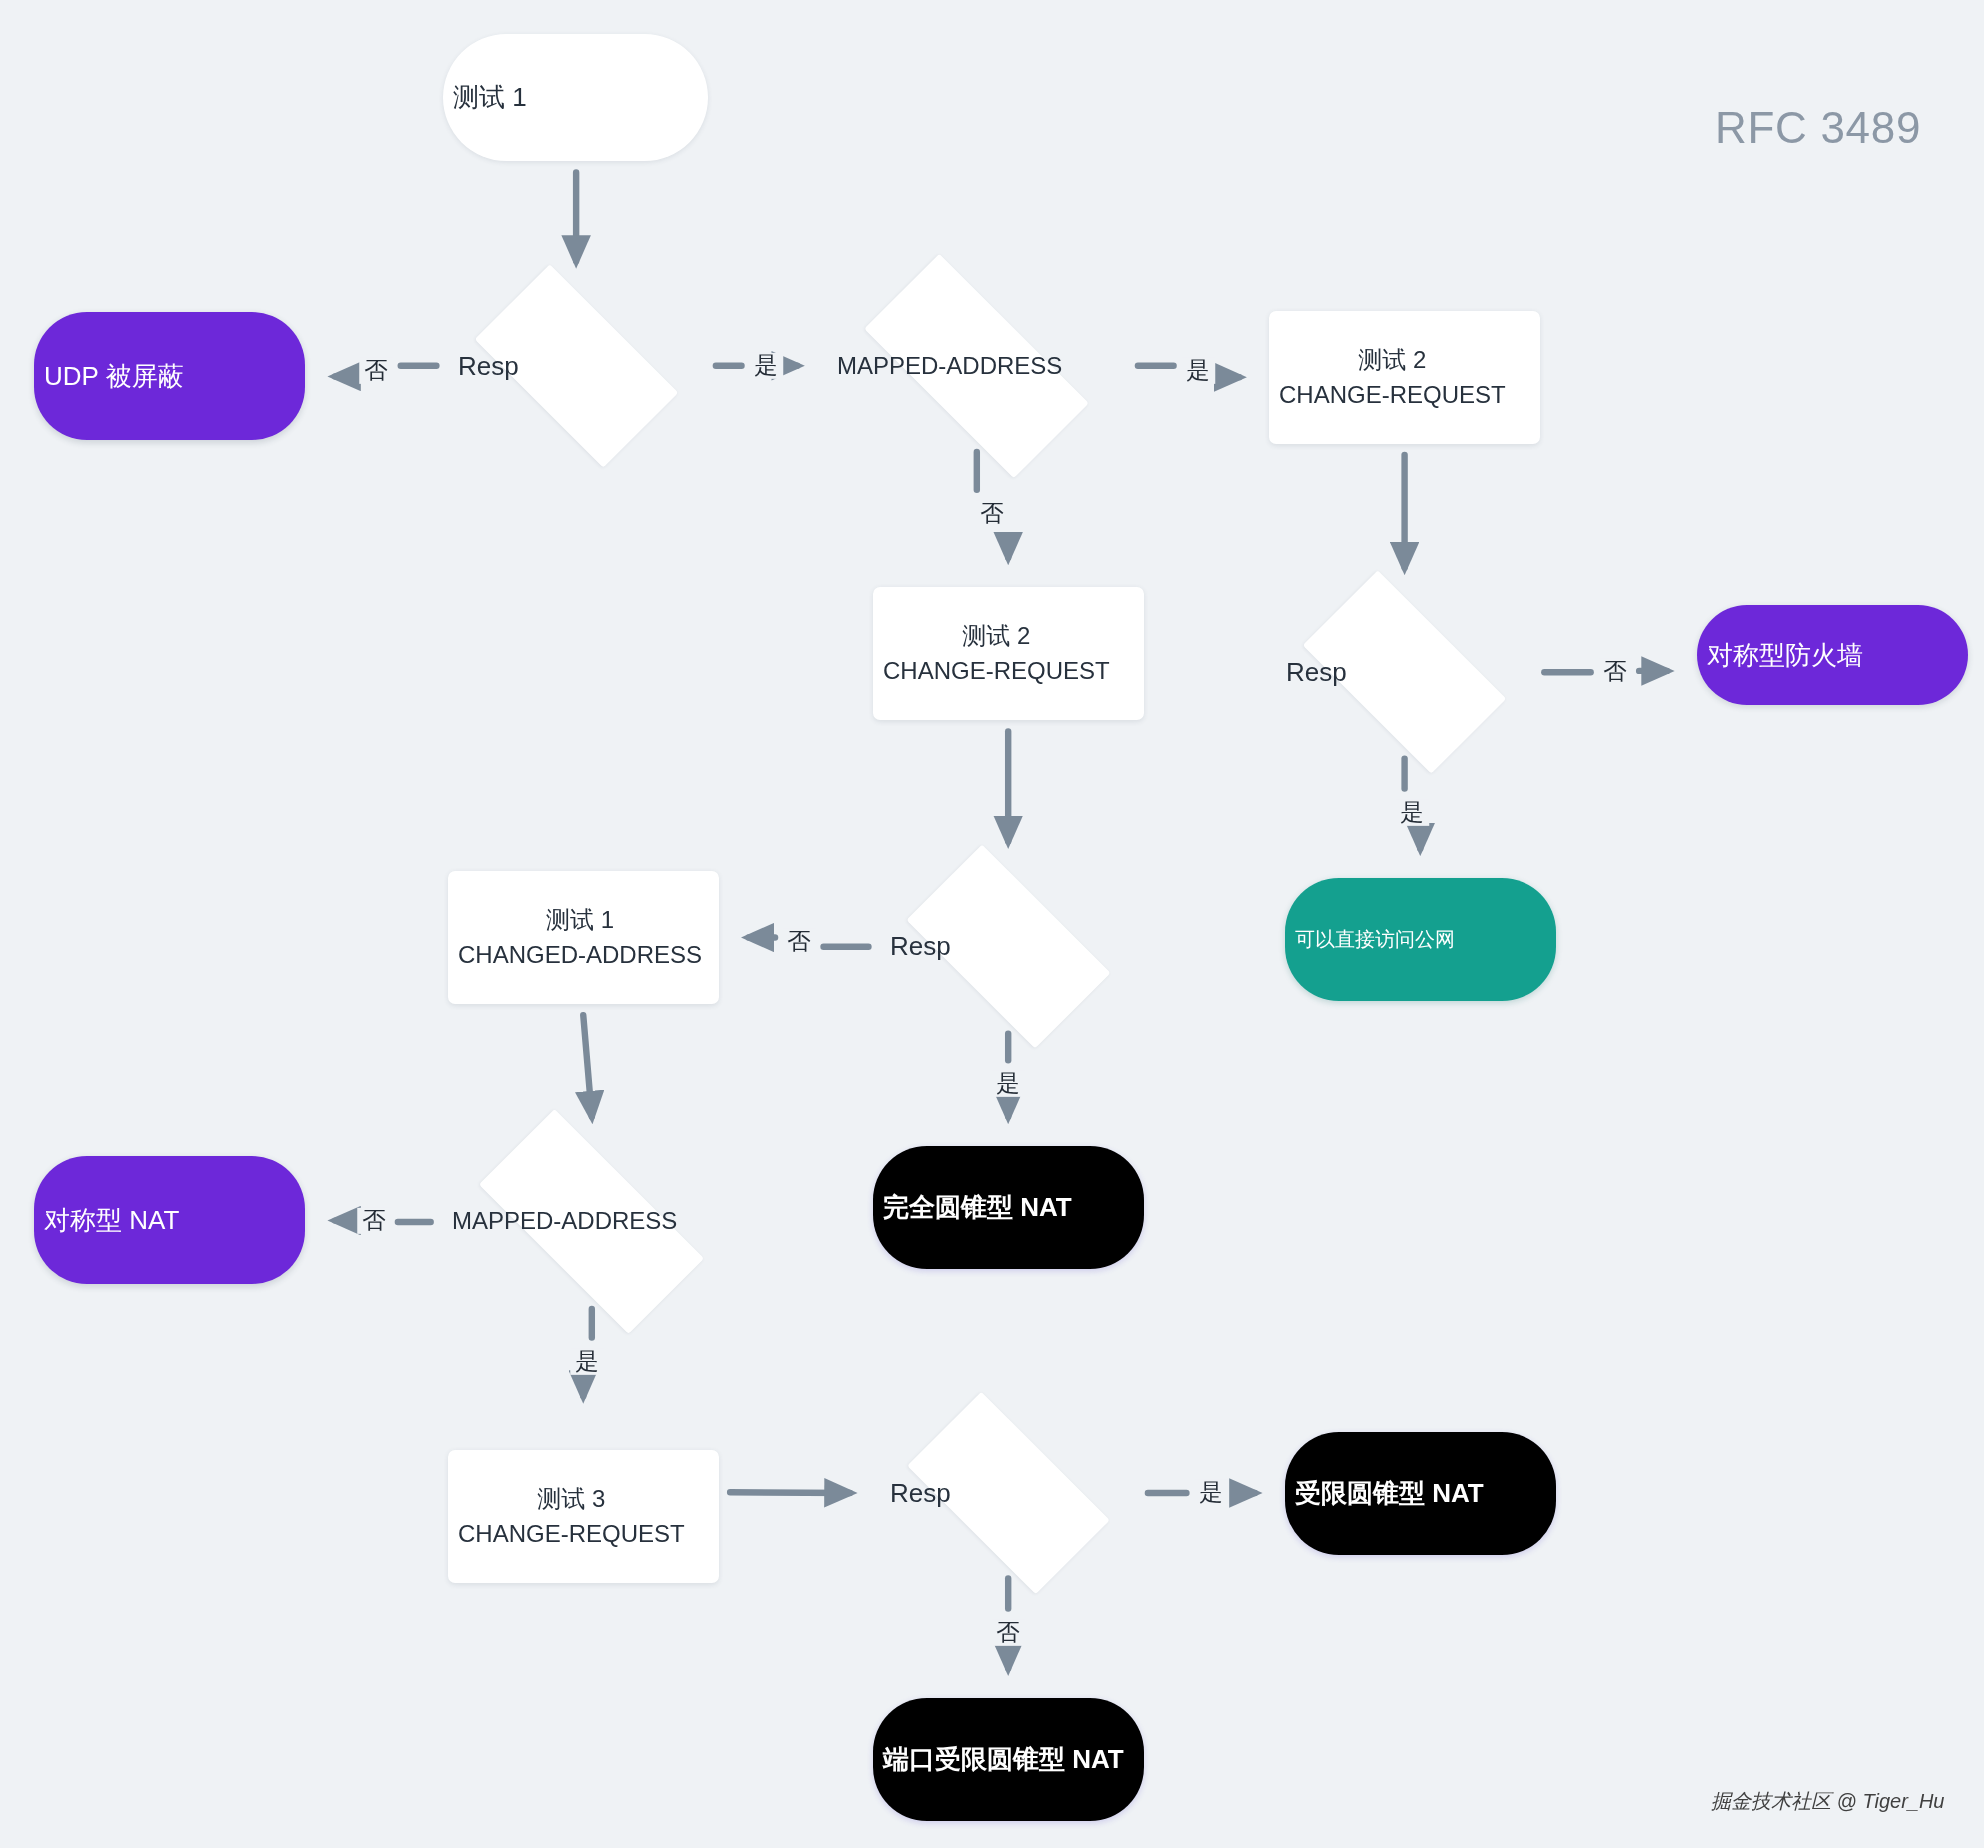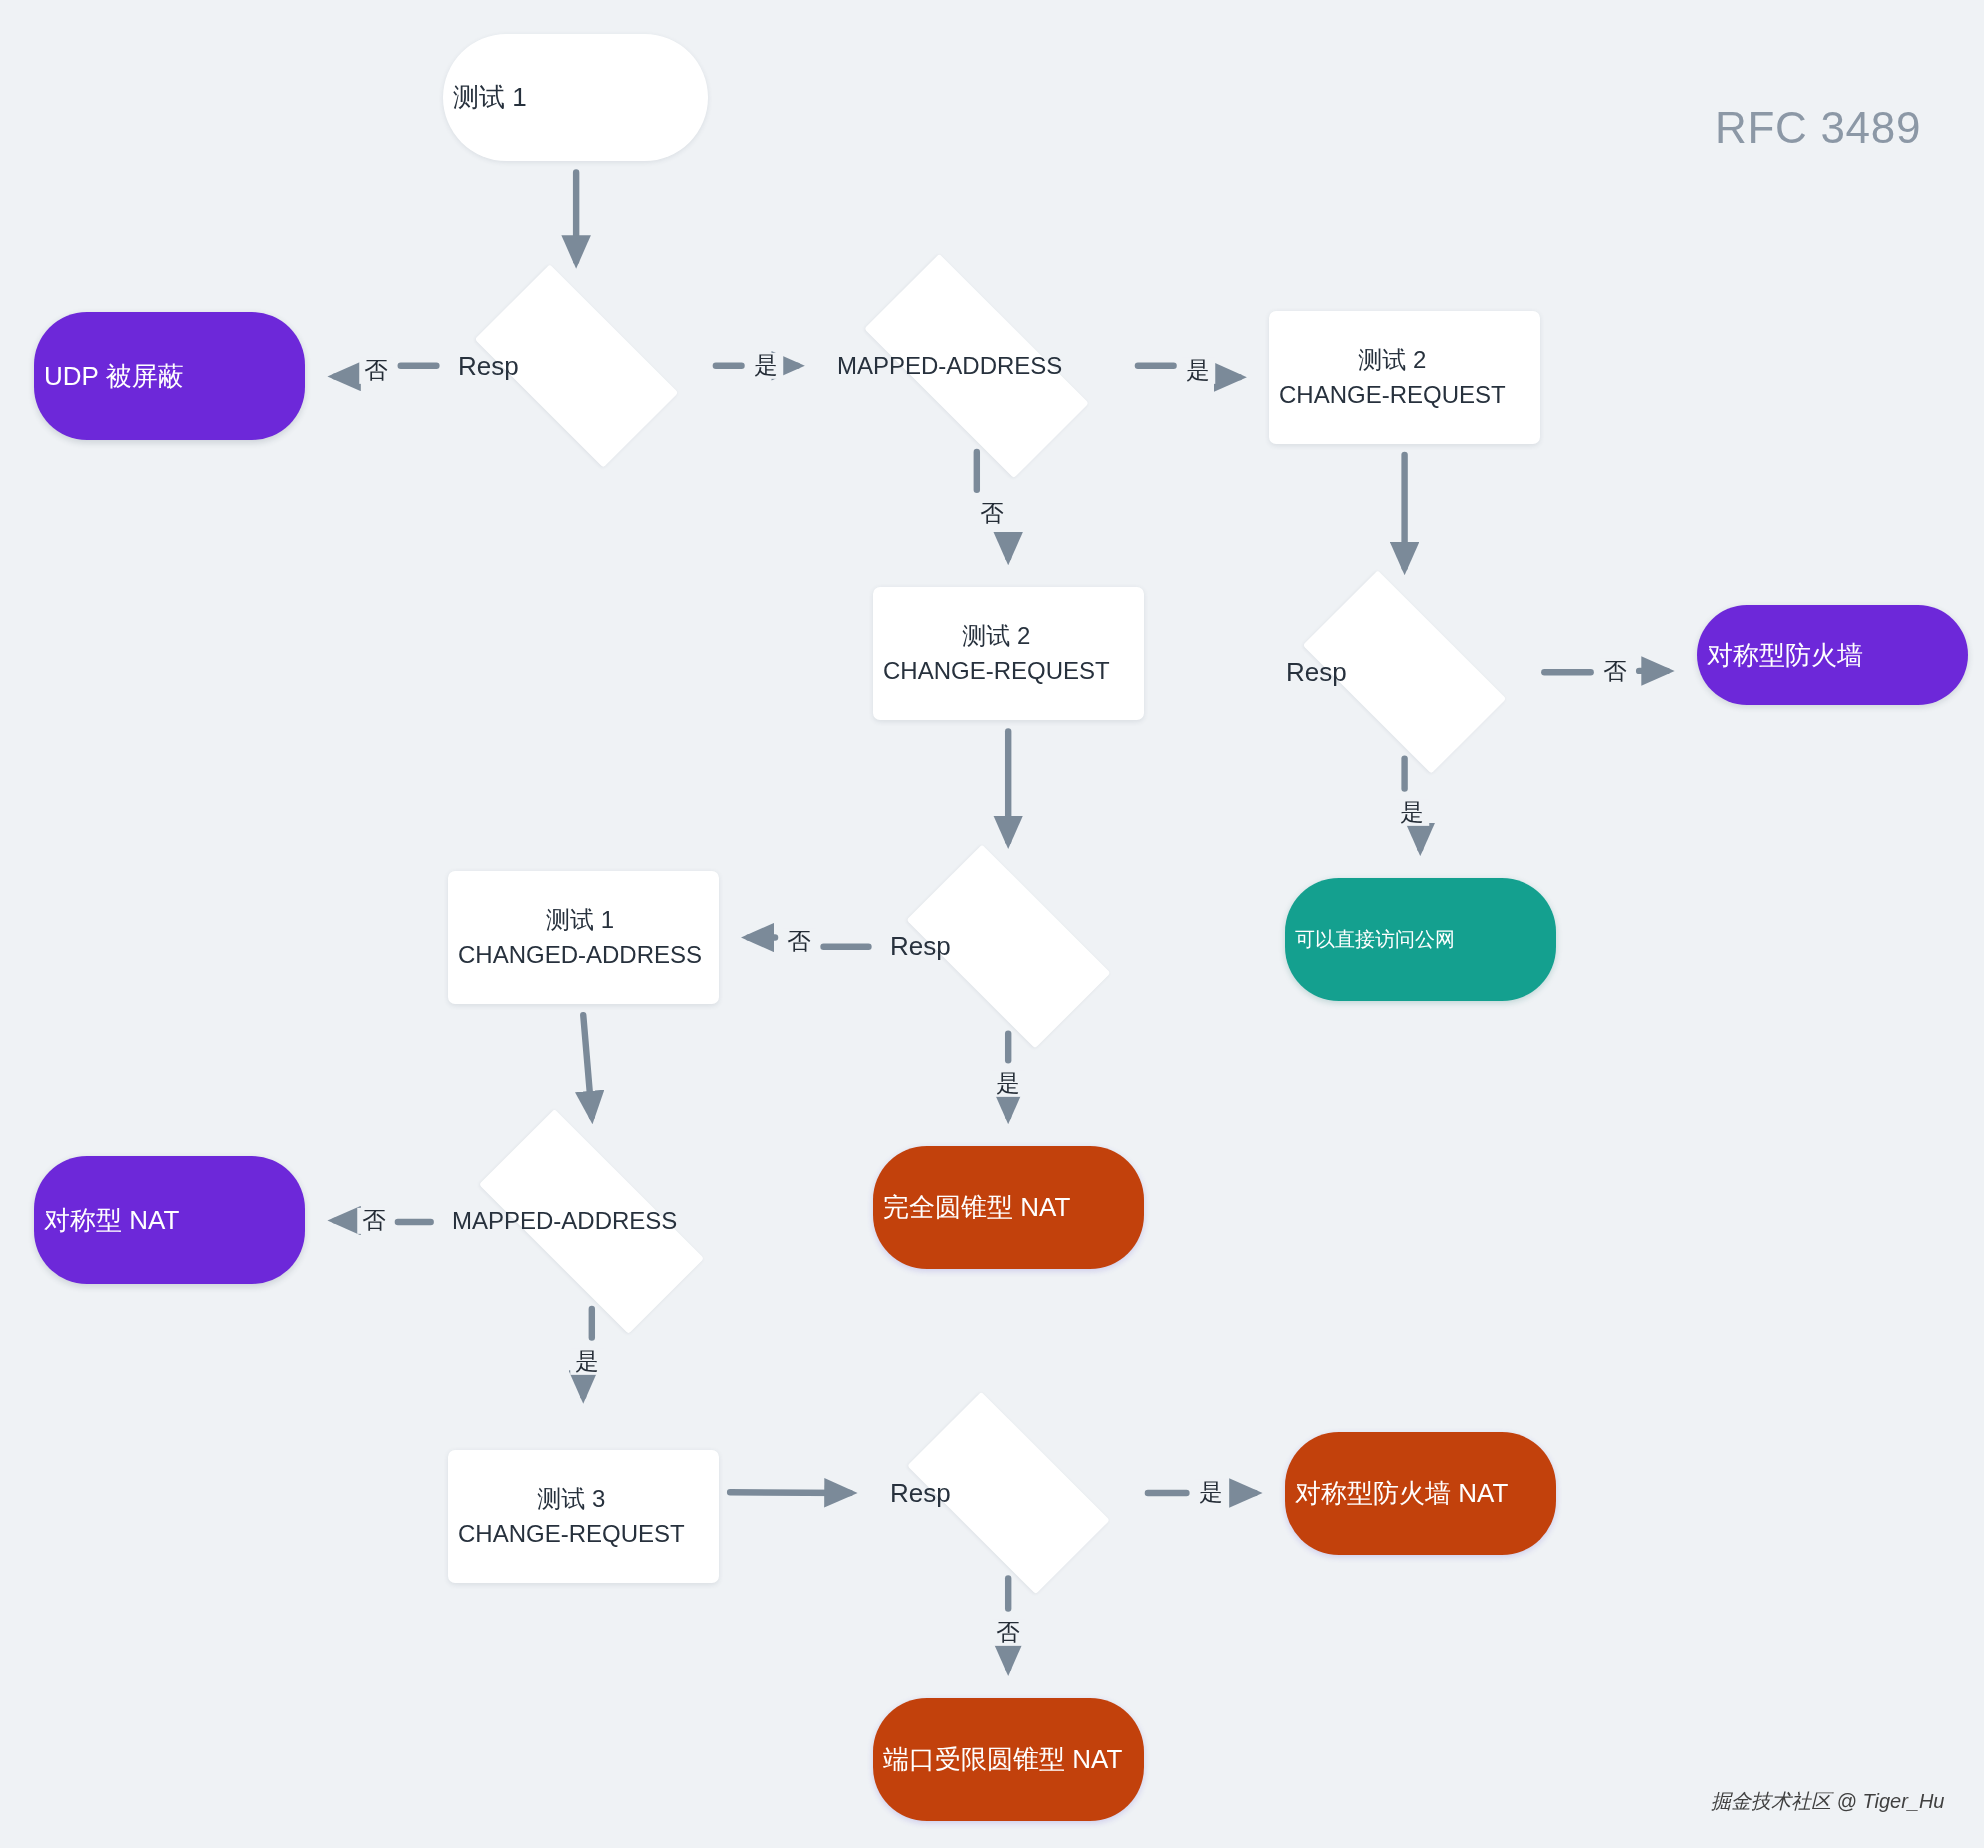--- a/index.html
+++ b/index.html
@@ -60,24 +60,25 @@
     color: #ffffff;
     box-shadow: 0 2.1px 6.4px rgba(40,55,75,0.16);
   }
   .n-teal {
     background: #14a08f;
     border-radius: 54px;
     color: #ffffff;
     box-shadow: 0 2.1px 6.4px rgba(20,110,100,0.22);
   }
   .n-purple {
-    background: #c2410c;
+    background: #000000;
     border-radius: 54px;
     color: #ffffff;
     box-shadow: 0 2.1px 6.4px rgba(70,50,200,0.20);
+    font-weight: bold;
   }
   .n-diamond {
     background: transparent;
     box-shadow: none;
   }
   .n-diamond .dshape {
     position: absolute;
     left: 0; top: 0; right: 0; bottom: 0;
     background: #ffffff;
     transform: rotate(45deg) scale(0.707);
@@ -216,21 +217,21 @@
       </div>
       <div class="node n-rect" style="left: 448px; top: 1426px; width: 271px; height: 133px; font-size: 24px; margin-top: 24px;">
         <span class="label">测试 3
 CHANGE-REQUEST</span>
       </div>
       <div class="node n-diamond" style="left: 880px; top: 1419px; width: 257px; height: 148px; font-size: 26px;">
         <div class="dshape"></div>
         <span class="label">Resp</span>
       </div>
       <div class="node n-purple" style="left: 1285px; top: 1432px; width: 271px; height: 123px; font-size: 26px;">
-        <span class="label">对称型防火墙 NAT</span>
+        <span class="label">受限圆锥型 NAT</span>
       </div>
       <div class="node n-purple" style="left: 873px; top: 1698px; width: 271px; height: 123px; font-size: 26px;">
         <span class="label">端口受限圆锥型 NAT</span>
       </div>
     </div>
   <div id="edge-label-layer">
       <div class="edge-label" style="left: 376px; top: 371px;">否</div>
       <div class="edge-label" style="left: 766px; top: 366px;">是</div>
       <div class="edge-label" style="left: 1198px; top: 371px;">是</div>
       <div class="edge-label" style="left: 992px; top: 514px;">否</div>

